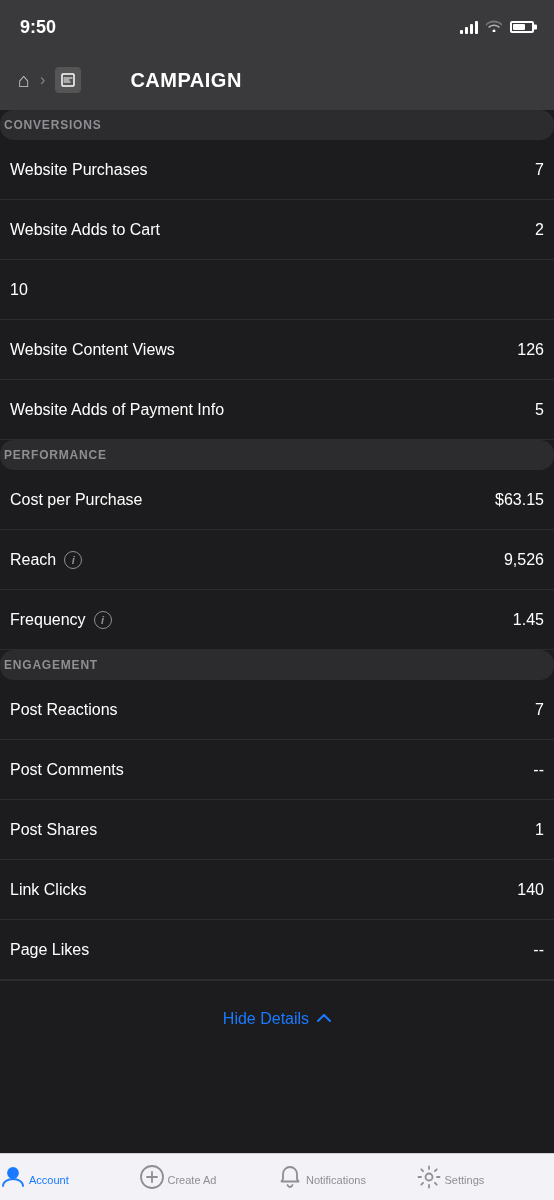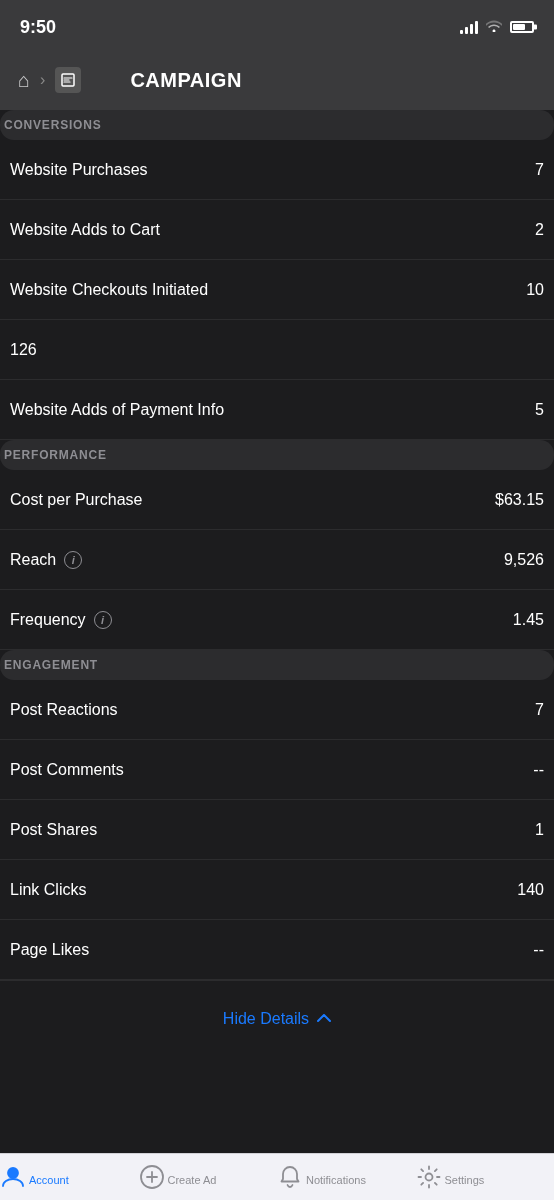--- a/index.html
+++ b/index.html
@@ -267,25 +267,25 @@
     <span class="metric-label">Website Purchases</span>
     <span class="metric-value">7</span>
   </div>
 
   <div class="metric-row">
     <span class="metric-label">Website Adds to Cart</span>
     <span class="metric-value">2</span>
   </div>
 
   <div class="metric-row">
-    <span class="metric-label">Website Checkouts Initiated</span>
     <span class="metric-value">10</span>
   </div>
 
   <div class="metric-row">
+    <span class="metric-label">Website Content Views</span>
     <span class="metric-value">126</span>
   </div>
 
   <div class="metric-row">
     <span class="metric-label">Website Adds of Payment Info</span>
     <span class="metric-value">5</span>
   </div>
 
   <div class="section-header">PERFORMANCE</div>
 

